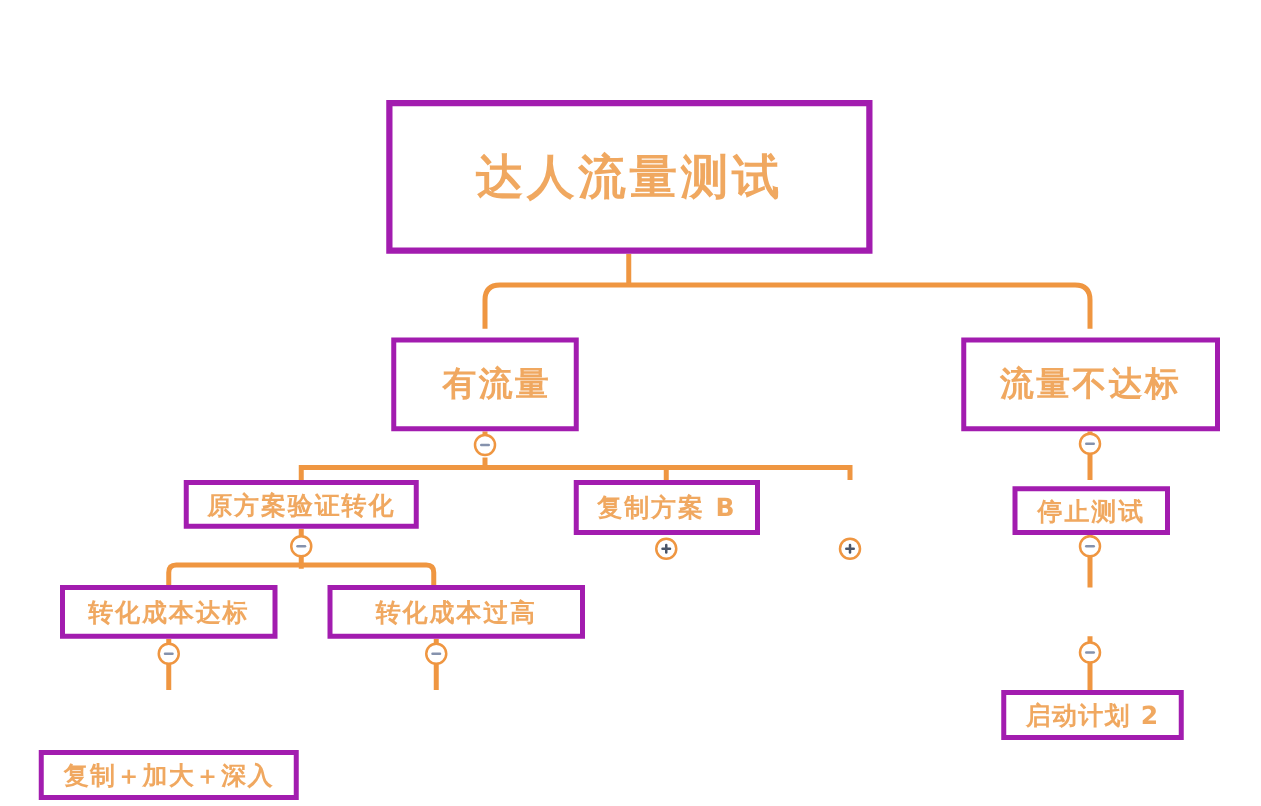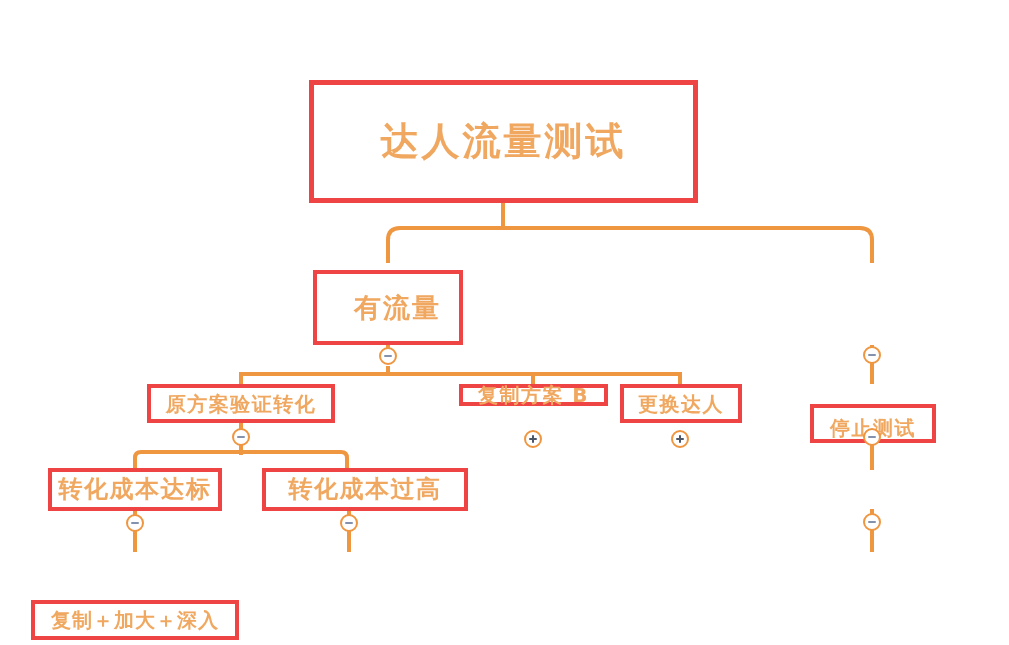--- a/index.html
+++ b/index.html
@@ -23,21 +23,21 @@
     left: 0;
     top: 0;
     width: 1009px;
     height: 645px;
     pointer-events: none;
   }
   .node {
     position: absolute;
     box-sizing: border-box;
     background: #ffffff;
-    border: 4px solid #ef4444;
+    border: 4px solid #a21caf;
     display: flex;
     align-items: center;
     justify-content: center;
     color: #f0a860;
     font-weight: 700;
     letter-spacing: 1px;
     text-align: center;
     line-height: 1.1;
     z-index: 5;
     white-space: nowrap;
@@ -50,21 +50,21 @@
   .node.level2 {
     font-size: 27px;
     letter-spacing: 2px;
     border-width: 4px;
   }
   .node.level3 {
     font-size: 20px;
     letter-spacing: 1.5px;
   }
   .node.level4 {
-    font-size: 24px;
+    font-size: 20px;
     letter-spacing: 1.5px;
   }
   .node.level5 {
     font-size: 20px;
     letter-spacing: 1px;
   }
   .toggle {
     position: absolute;
     box-sizing: border-box;
     width: 18px;
@@ -147,51 +147,54 @@
   </svg>
 
   <div class="node root" style="left:309px; top:80px; width:389px; height:123px;">
     <span>达人流量测试</span>
   </div>
 
   <div class="node level2" style="left:313px; top:270px; width:150px; height:75px;padding-left:19px;">
     <span>有流量</span>
   </div>
 
+  <div class="node level2" style="left:769px; top:270px; width:207px; height:75px;">
+    <span>流量不达标</span>
+  </div>
 
   <div class="node level3" style="left:147px; top:384px; width:188px; height:39px;">
     <span>原方案验证转化</span>
   </div>
 
-  <div class="node level3" style="left:459px; top:384px; width:149px; height:22px;justify-content:center;">
+  <div class="node level3" style="left:459px; top:384px; width:149px; height:44px;justify-content:center;">
     <span>复制方案 B</span>
   </div>
 
-  <div class="node level3" style="left:620px; top:384px; width:122px; height:39px;">
-    <span>更换达人</span>
-  </div>
-
-  <div class="node level3" style="left:810px; top:404px; width:126px; height:39px;align-items:flex-end;">
+
+  <div class="node level3" style="left:810px; top:389px; width:126px; height:39px;">
     <span>停止测试</span>
   </div>
 
   <div class="node level4" style="left:48px; top:468px; width:174px; height:43px;">
     <span>转化成本达标</span>
   </div>
 
   <div class="node level4" style="left:262px; top:468px; width:206px; height:43px;">
     <span>转化成本过高</span>
   </div>
 
 
   <div class="node level5" style="left:31px; top:552px; width:208px; height:40px;margin-top:48px;">
     <span>复制＋加大＋深入</span>
   </div>
 
 
+  <div class="node level5" style="left:801px; top:552px; width:146px; height:40px;">
+    <span>启动计划 2</span>
+  </div>
 
   <div class="toggle minus" style="left:379px; top:347px;">
     <span class="glyph"></span>
   </div>
 
   <div class="toggle minus" style="left:863px; top:346px;">
     <span class="glyph"></span>
   </div>
 
   <div class="toggle minus" style="left:232px; top:428px;">

